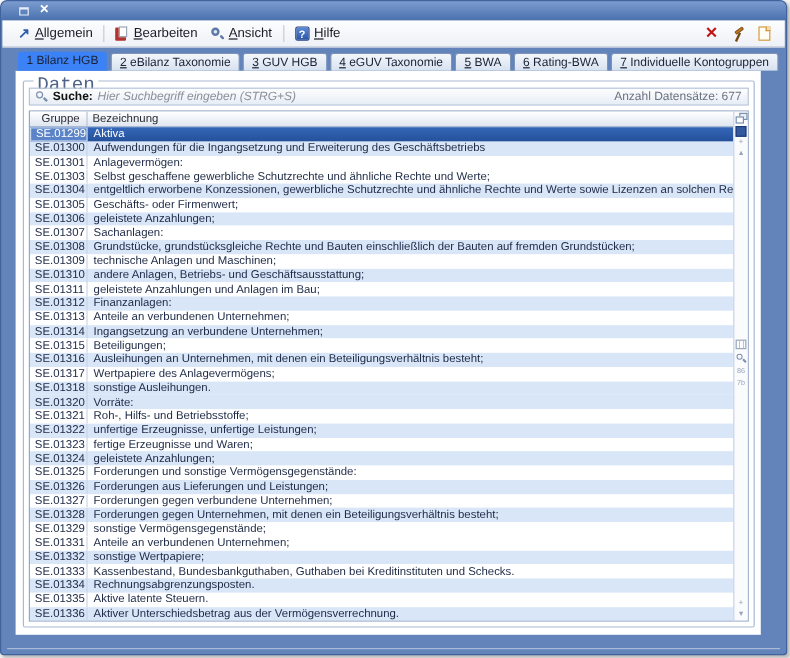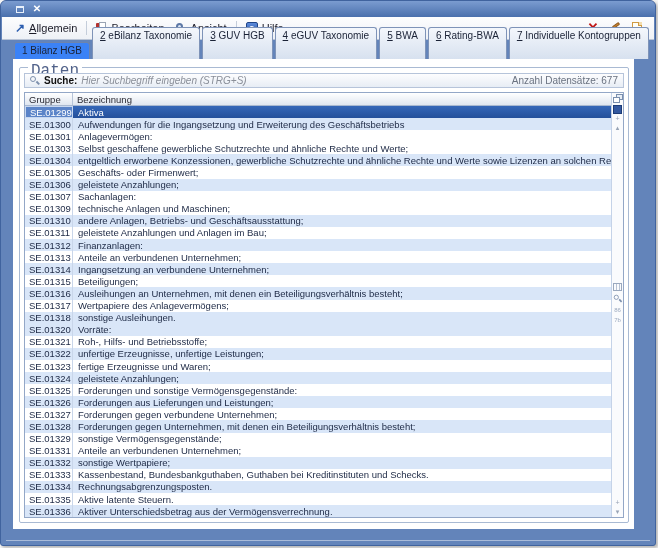--- a/index.html
+++ b/index.html
@@ -38,21 +38,21 @@
   .ic-hammer { position:relative; width:13px; height:13px; }
   .ic-hammer .head { position:absolute; left:3px; top:2px; width:8px; height:3px; background:#c8802c; transform:rotate(-35deg); border-radius:1px; border:1px solid #8a5518; }
   .ic-hammer .handle { position:absolute; left:5px; top:5px; width:2px; height:8px; background:#7a4a14; transform:rotate(25deg); }
   .ic-page { position:relative; width:10px; height:12px; background:#fffef6; border:1px solid #d09a42; }
   .ic-page .fold2 { position:absolute; right:-1px; top:-1px; width:4px; height:4px; background:#f2dcae; border-left:1px solid #d09a42; border-bottom:1px solid #d09a42; }
   .tb-right-icon { display:flex; align-items:center; justify-content:center; width:18px; height:18px; margin-left:4px; }
 
   
   .tabband { position:absolute; top:40px; left:1px; right:1px; height:18px; display:flex; align-items:flex-end; padding-left:12px; }
   .tab { font-size:10px; color:#1a2236; padding:2px 7px 2px 7px; margin-right:2px; border:1px solid #7e93b8; border-bottom:none;
-    border-radius:3px 3px 0 0; background:linear-gradient(#f4f7fc,#d7e1ef); height:32px; line-height:11px; white-space:nowrap; }
+    border-radius:3px 3px 0 0; background:linear-gradient(#f4f7fc,#d7e1ef); height:15px; line-height:11px; white-space:nowrap; }
   .tab.active { background:#3b82f6; height:17px; font-weight:normal; border-color:#6e84ac; position:relative; z-index:2; }
 
   
   .content { position:absolute; top:58px; left:12px; right:21px; bottom:16px; background:#fff; }
   .frame-bevel { position:absolute; left:5px; right:5px; bottom:4px; height:1px; background:rgba(255,255,255,.45); }
 
   .fieldset { position:absolute; top:8px; left:6px; right:5px; bottom:6px; border:1px solid #a9bad3; border-radius:2px; }
   .legend { position:absolute; top:-6px; left:8px; background:#fff; padding:0 3px; font-size:16px; color:#51628a;font-family:Liberation Mono, monospace; }
 
   .searchrow { position:absolute; top:5px; left:4px; right:4px; height:15px; border:1px solid #b6c4da;
@@ -61,21 +61,21 @@
   .search-placeholder { font-size:10px; font-style:italic; color:#8a8f99; flex:1; }
   .record-count { font-size:10px; color:#6a7280;text-align:right; }
   .ic-mag-s { position:relative; width:10px; height:10px; }
   .ic-mag-s .lens { position:absolute; left:0; top:0; width:6px; height:6px; border:1.5px solid #7d90ad; border-radius:50%; }
   .ic-mag-s .stem { position:absolute; left:6px; top:6px; width:4px; height:1.5px; background:#7d90ad; transform:rotate(45deg); }
 
   .grid { position:absolute; top:24px; left:4px; right:4px; bottom:4px; border:1px solid #93a7c7; display:flex; }
   .grid-main { flex:1; display:flex; flex-direction:column; min-width:0; }
   .gridhead { height:13px; display:flex; background:linear-gradient(#ffffff,#dfe6f0); border-bottom:1px solid #a8b8d0; }
   .h-cell { font-size:9.5px; color:#2a2a33; padding:1px 0 0 4px; }
-  .h-gruppe { width:48px; border-right:1px solid #b7c4d8; }
+  .h-gruppe { width:48px; border-right:1px solid #b7c4d8;text-align:center; }
   .h-bez { flex:1; }
   .gridbody { flex:1; display:flex; flex-direction:column; min-height:0; }
   .row { flex:1 1 0; min-height:0; display:flex; align-items:center; background:#fff; overflow:hidden; }
   .row.alt { background:#d9e6f8; }
   .cell-g { width:48px; align-self:stretch; display:flex; align-items:center; padding-left:4px;
     border-right:1px solid #c9d6ea; font-size:9.5px; color:#1c2844; white-space:nowrap; }
   .cell-b { flex:1; padding-left:5px; font-size:9.5px; color:#1c2844; white-space:nowrap; overflow:hidden; }
   .row.selected { background:linear-gradient(#3567b8,#24509b); }
   .row.selected .cell-b { color:#fff; }
   .row.selected .cell-g { background:#5b84c8; color:#fff; border:1px solid #c8d8f0; border-right-color:#c8d8f0; }
@@ -207,20 +207,24 @@
                 <div class="cell-b">Geschäfts- oder Firmenwert;</div>
               </div>
               <div class="row alt">
                 <div class="cell-g">SE.01306</div>
                 <div class="cell-b">geleistete Anzahlungen;</div>
               </div>
               <div class="row">
                 <div class="cell-g">SE.01307</div>
                 <div class="cell-b">Sachanlagen:</div>
               </div>
+              <div class="row alt">
+                <div class="cell-g">SE.01308</div>
+                <div class="cell-b">Grundstücke, grundstücksgleiche Rechte und Bauten einschließlich der Bauten auf fremden Grundstücken;</div>
+              </div>
               <div class="row">
                 <div class="cell-g">SE.01309</div>
                 <div class="cell-b">technische Anlagen und Maschinen;</div>
               </div>
               <div class="row alt">
                 <div class="cell-g">SE.01310</div>
                 <div class="cell-b">andere Anlagen, Betriebs- und Geschäftsausstattung;</div>
               </div>
               <div class="row">
                 <div class="cell-g">SE.01311</div>

